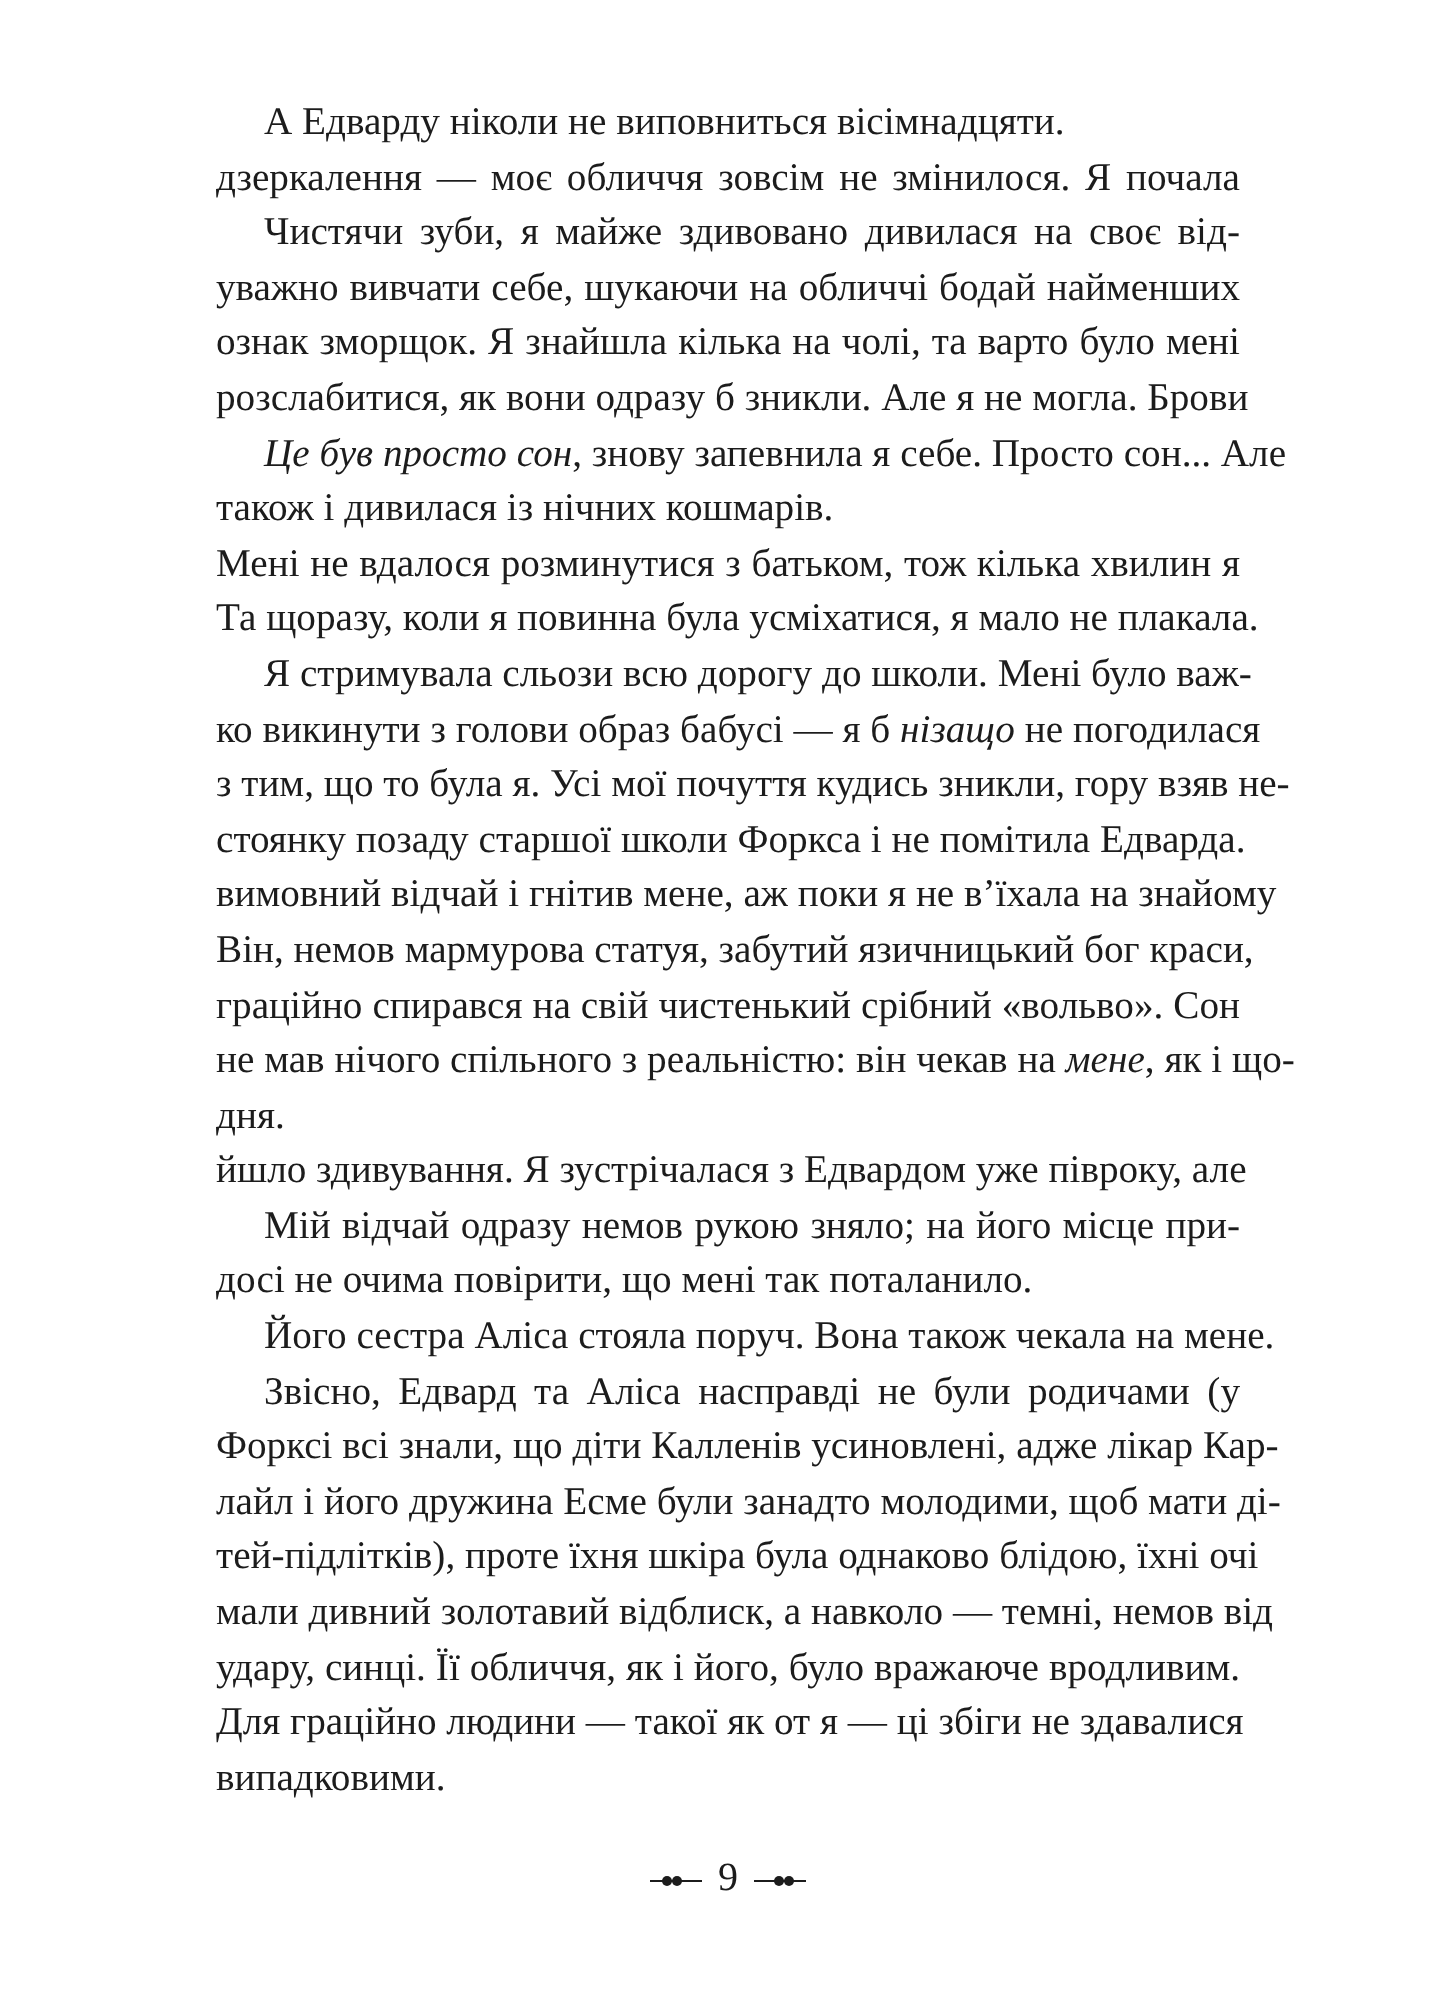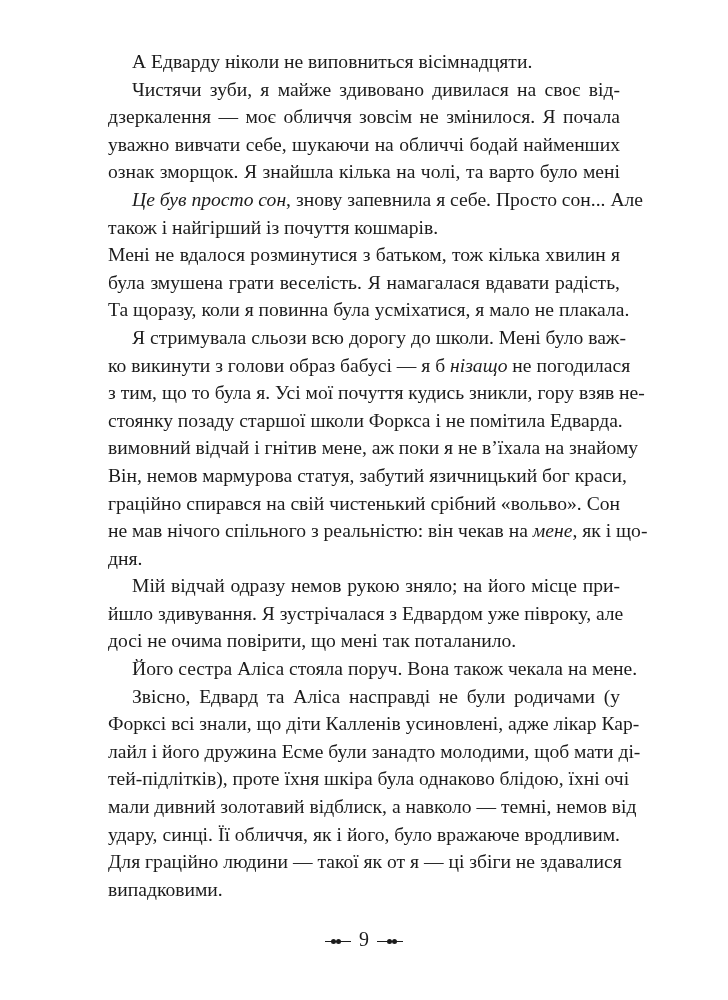--- a/index.html
+++ b/index.html
@@ -25,48 +25,48 @@
   .orn .dot { position: absolute; top: 1.5px; width: 5px; height: 5px; border-radius: 50%; background: #1c1c1c; }
 </style>
 </head>
 <body>
 
 <div class="page" id="page">
     <div>
       <span class="line indent last"><span>А Едварду ніколи не виповниться вісімнадцяти.</span></span>
     </div>
     <div>
+      <span class="line"><span>дзеркалення — моє обличчя зовсім не змінилося. Я почала</span></span>
       <span class="line indent"><span>Чистячи зуби, я майже здивовано дивилася на своє від-</span></span>
-      <span class="line"><span>дзеркалення — моє обличчя зовсім не змінилося. Я почала</span></span>
       <span class="line"><span>уважно вивчати себе, шукаючи на обличчі бодай найменших</span></span>
       <span class="line"><span>ознак зморщок. Я знайшла кілька на чолі, та варто було мені</span></span>
+      <span class="line"><span>розслабитися, як вони одразу б зникли. Але я не могла. Брови</span></span>
     </div>
     <div>
       <span class="line indent"><i>Це був просто сон</i><span>, знову запевнила я себе. Просто сон... Але</span></span>
-      <span class="line last"><span>також і найгірший із почуття кошмарів.</span></span>
+      <span class="line last"><span>також і дивилася із нічних кошмарів.</span></span>
     </div>
     <div>
       <span class="line"><span>Мені не вдалося розминутися з батьком, тож кілька хвилин я</span></span>
-      <span class="line"><span>була змушена грати веселість. Я намагалася вдавати радість,</span></span>
       <span class="line last"><span>Та щоразу, коли я повинна була усміхатися, я мало не плакала.</span></span>
     </div>
     <div>
       <span class="line indent"><span>Я стримувала сльози всю дорогу до школи. Мені було важ-</span></span>
       <span class="line"><span>ко викинути з голови образ бабусі — я б </span><i>нізащо</i><span> не погодилася</span></span>
       <span class="line"><span>з тим, що то була я. Усі мої почуття кудись зникли, гору взяв не-</span></span>
       <span class="line"><span>стоянку позаду старшої школи Форкса і не помітила Едварда.</span></span>
       <span class="line"><span>вимовний відчай і гнітив мене, аж поки я не в’їхала на знайому</span></span>
       <span class="line"><span>Він, немов мармурова статуя, забутий язичницький бог краси,</span></span>
       <span class="line"><span>граційно спирався на свій чистенький срібний «вольво». Сон</span></span>
       <span class="line"><span>не мав нічого спільного з реальністю: він чекав на </span><i>мене</i><span>, як і що-</span></span>
       <span class="line last"><span>дня.</span></span>
     </div>
     <div>
+      <span class="line"><span>йшло здивування. Я зустрічалася з Едвардом уже півроку, але</span></span>
       <span class="line indent"><span>Мій відчай одразу немов рукою зняло; на його місце при-</span></span>
-      <span class="line"><span>йшло здивування. Я зустрічалася з Едвардом уже півроку, але</span></span>
       <span class="line last"><span>досі не очима повірити, що мені так поталанило.</span></span>
     </div>
     <div>
       <span class="line indent last"><span>Його сестра Аліса стояла поруч. Вона також чекала на мене.</span></span>
     </div>
     <div>
       <span class="line indent"><span>Звісно, Едвард та Аліса насправді не були родичами (у</span></span>
       <span class="line"><span>Форксі всі знали, що діти Калленів усиновлені, адже лікар Кар-</span></span>
       <span class="line"><span>лайл і його дружина Есме були занадто молодими, щоб мати ді-</span></span>
       <span class="line"><span>тей-підлітків), проте їхня шкіра була однаково блідою, їхні очі</span></span>

